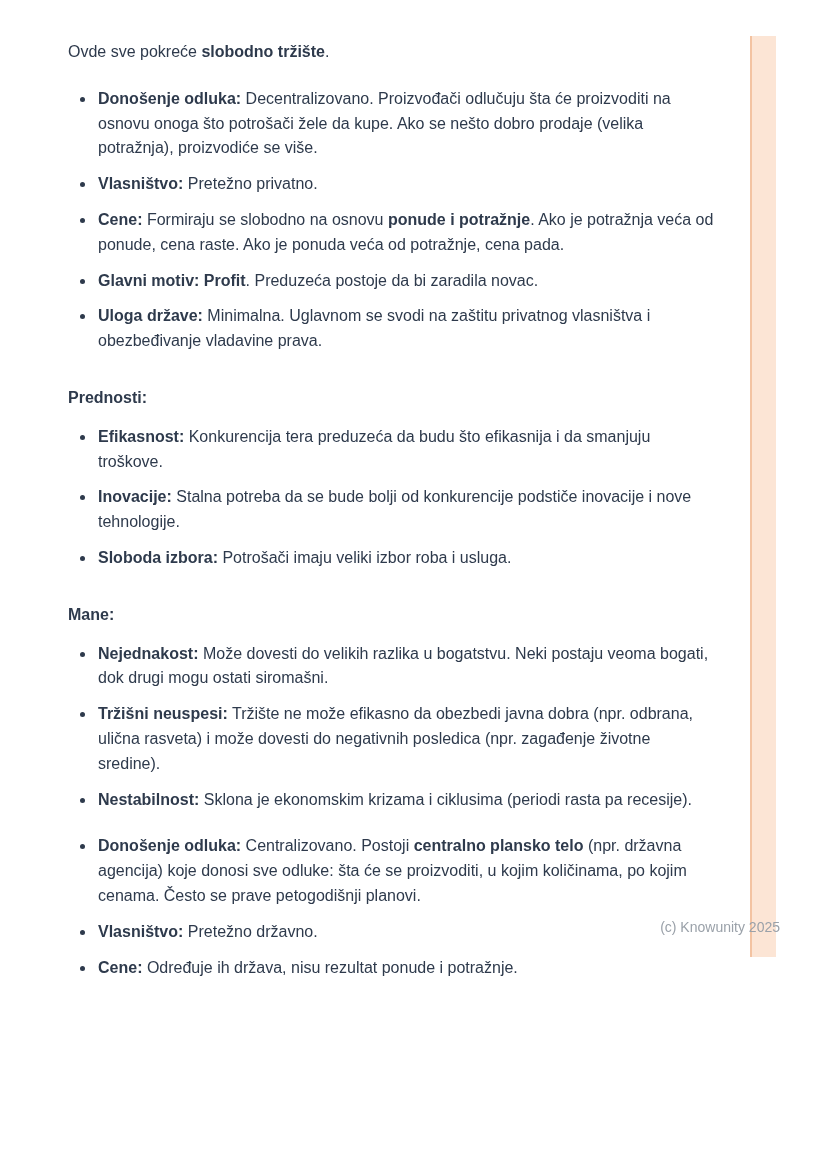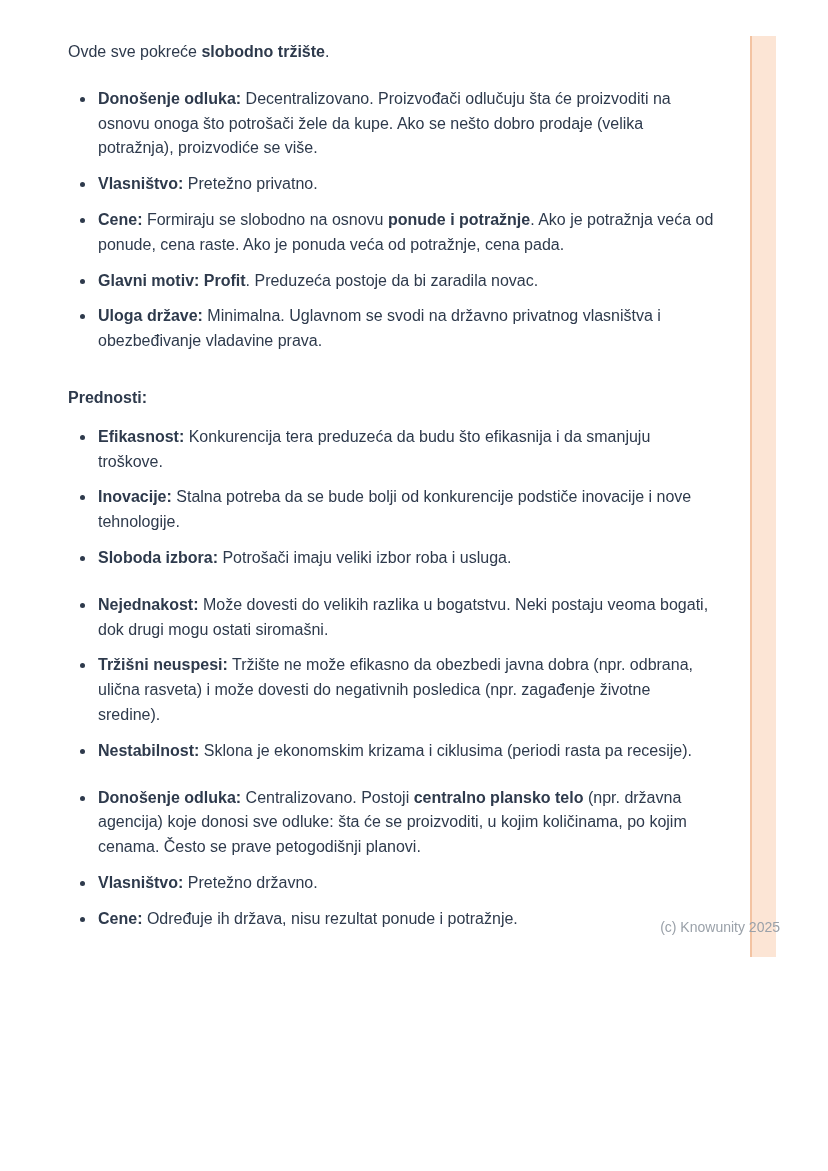--- a/index.html
+++ b/index.html
@@ -76,28 +76,29 @@
 
 <div class="page">
   <div class="edge-stripe"></div>
   <div class="content">
       <p class="paragraph"><span>Ovde sve pokreće </span><strong>slobodno tržište</strong><span>.</span></p>
       <ul class="bullet-list">
         <li><strong>Donošenje odluka:</strong><span> Decentralizovano. Proizvođači odlučuju šta će proizvoditi na osnovu onoga što potrošači žele da kupe. Ako se nešto dobro prodaje (velika potražnja), proizvodiće se više.</span></li>
         <li><strong>Vlasništvo:</strong><span> Pretežno privatno.</span></li>
         <li><strong>Cene:</strong><span> Formiraju se slobodno na osnovu </span><strong>ponude i potražnje</strong><span>. Ako je potražnja veća od ponude, cena raste. Ako je ponuda veća od potražnje, cena pada.</span></li>
         <li><strong>Glavni motiv: Profit</strong><span>. Preduzeća postoje da bi zaradila novac.</span></li>
-        <li><strong>Uloga države:</strong><span> Minimalna. Uglavnom se svodi na državno privatnog vlasništva i obezbeđivanje vladavine prava.</span></li>
+        <li><strong>Uloga države:</strong><span> Minimalna. Uglavnom se svodi na zaštitu privatnog vlasništva i obezbeđivanje vladavine prava.</span></li>
       </ul>
       <p class="subheading"><strong>Prednosti:</strong></p>
       <ul class="bullet-list">
         <li><strong>Efikasnost:</strong><span> Konkurencija tera preduzeća da budu što efikasnija i da smanjuju troškove.</span></li>
         <li><strong>Inovacije:</strong><span> Stalna potreba da se bude bolji od konkurencije podstiče inovacije i nove tehnologije.</span></li>
         <li><strong>Sloboda izbora:</strong><span> Potrošači imaju veliki izbor roba i usluga.</span></li>
       </ul>
+      <p class="subheading"><strong>Mane:</strong></p>
       <ul class="bullet-list">
         <li><strong>Nejednakost:</strong><span> Može dovesti do velikih razlika u bogatstvu. Neki postaju veoma bogati, dok drugi mogu ostati siromašni.</span></li>
         <li><strong>Tržišni neuspesi:</strong><span> Tržište ne može efikasno da obezbedi javna dobra (npr. odbrana, ulična rasveta) i može dovesti do negativnih posledica (npr. zagađenje životne sredine).</span></li>
         <li><strong>Nestabilnost:</strong><span> Sklona je ekonomskim krizama i ciklusima (periodi rasta pa recesije).</span></li>
       </ul>
       <ul class="bullet-list">
         <li><strong>Donošenje odluka:</strong><span> Centralizovano. Postoji </span><strong>centralno plansko telo</strong><span> (npr. državna agencija) koje donosi sve odluke: šta će se proizvoditi, u kojim količinama, po kojim cenama. Često se prave petogodišnji planovi.</span></li>
         <li><strong>Vlasništvo:</strong><span> Pretežno državno.</span></li>
         <li><strong>Cene:</strong><span> Određuje ih država, nisu rezultat ponude i potražnje.</span></li>
       </ul>

